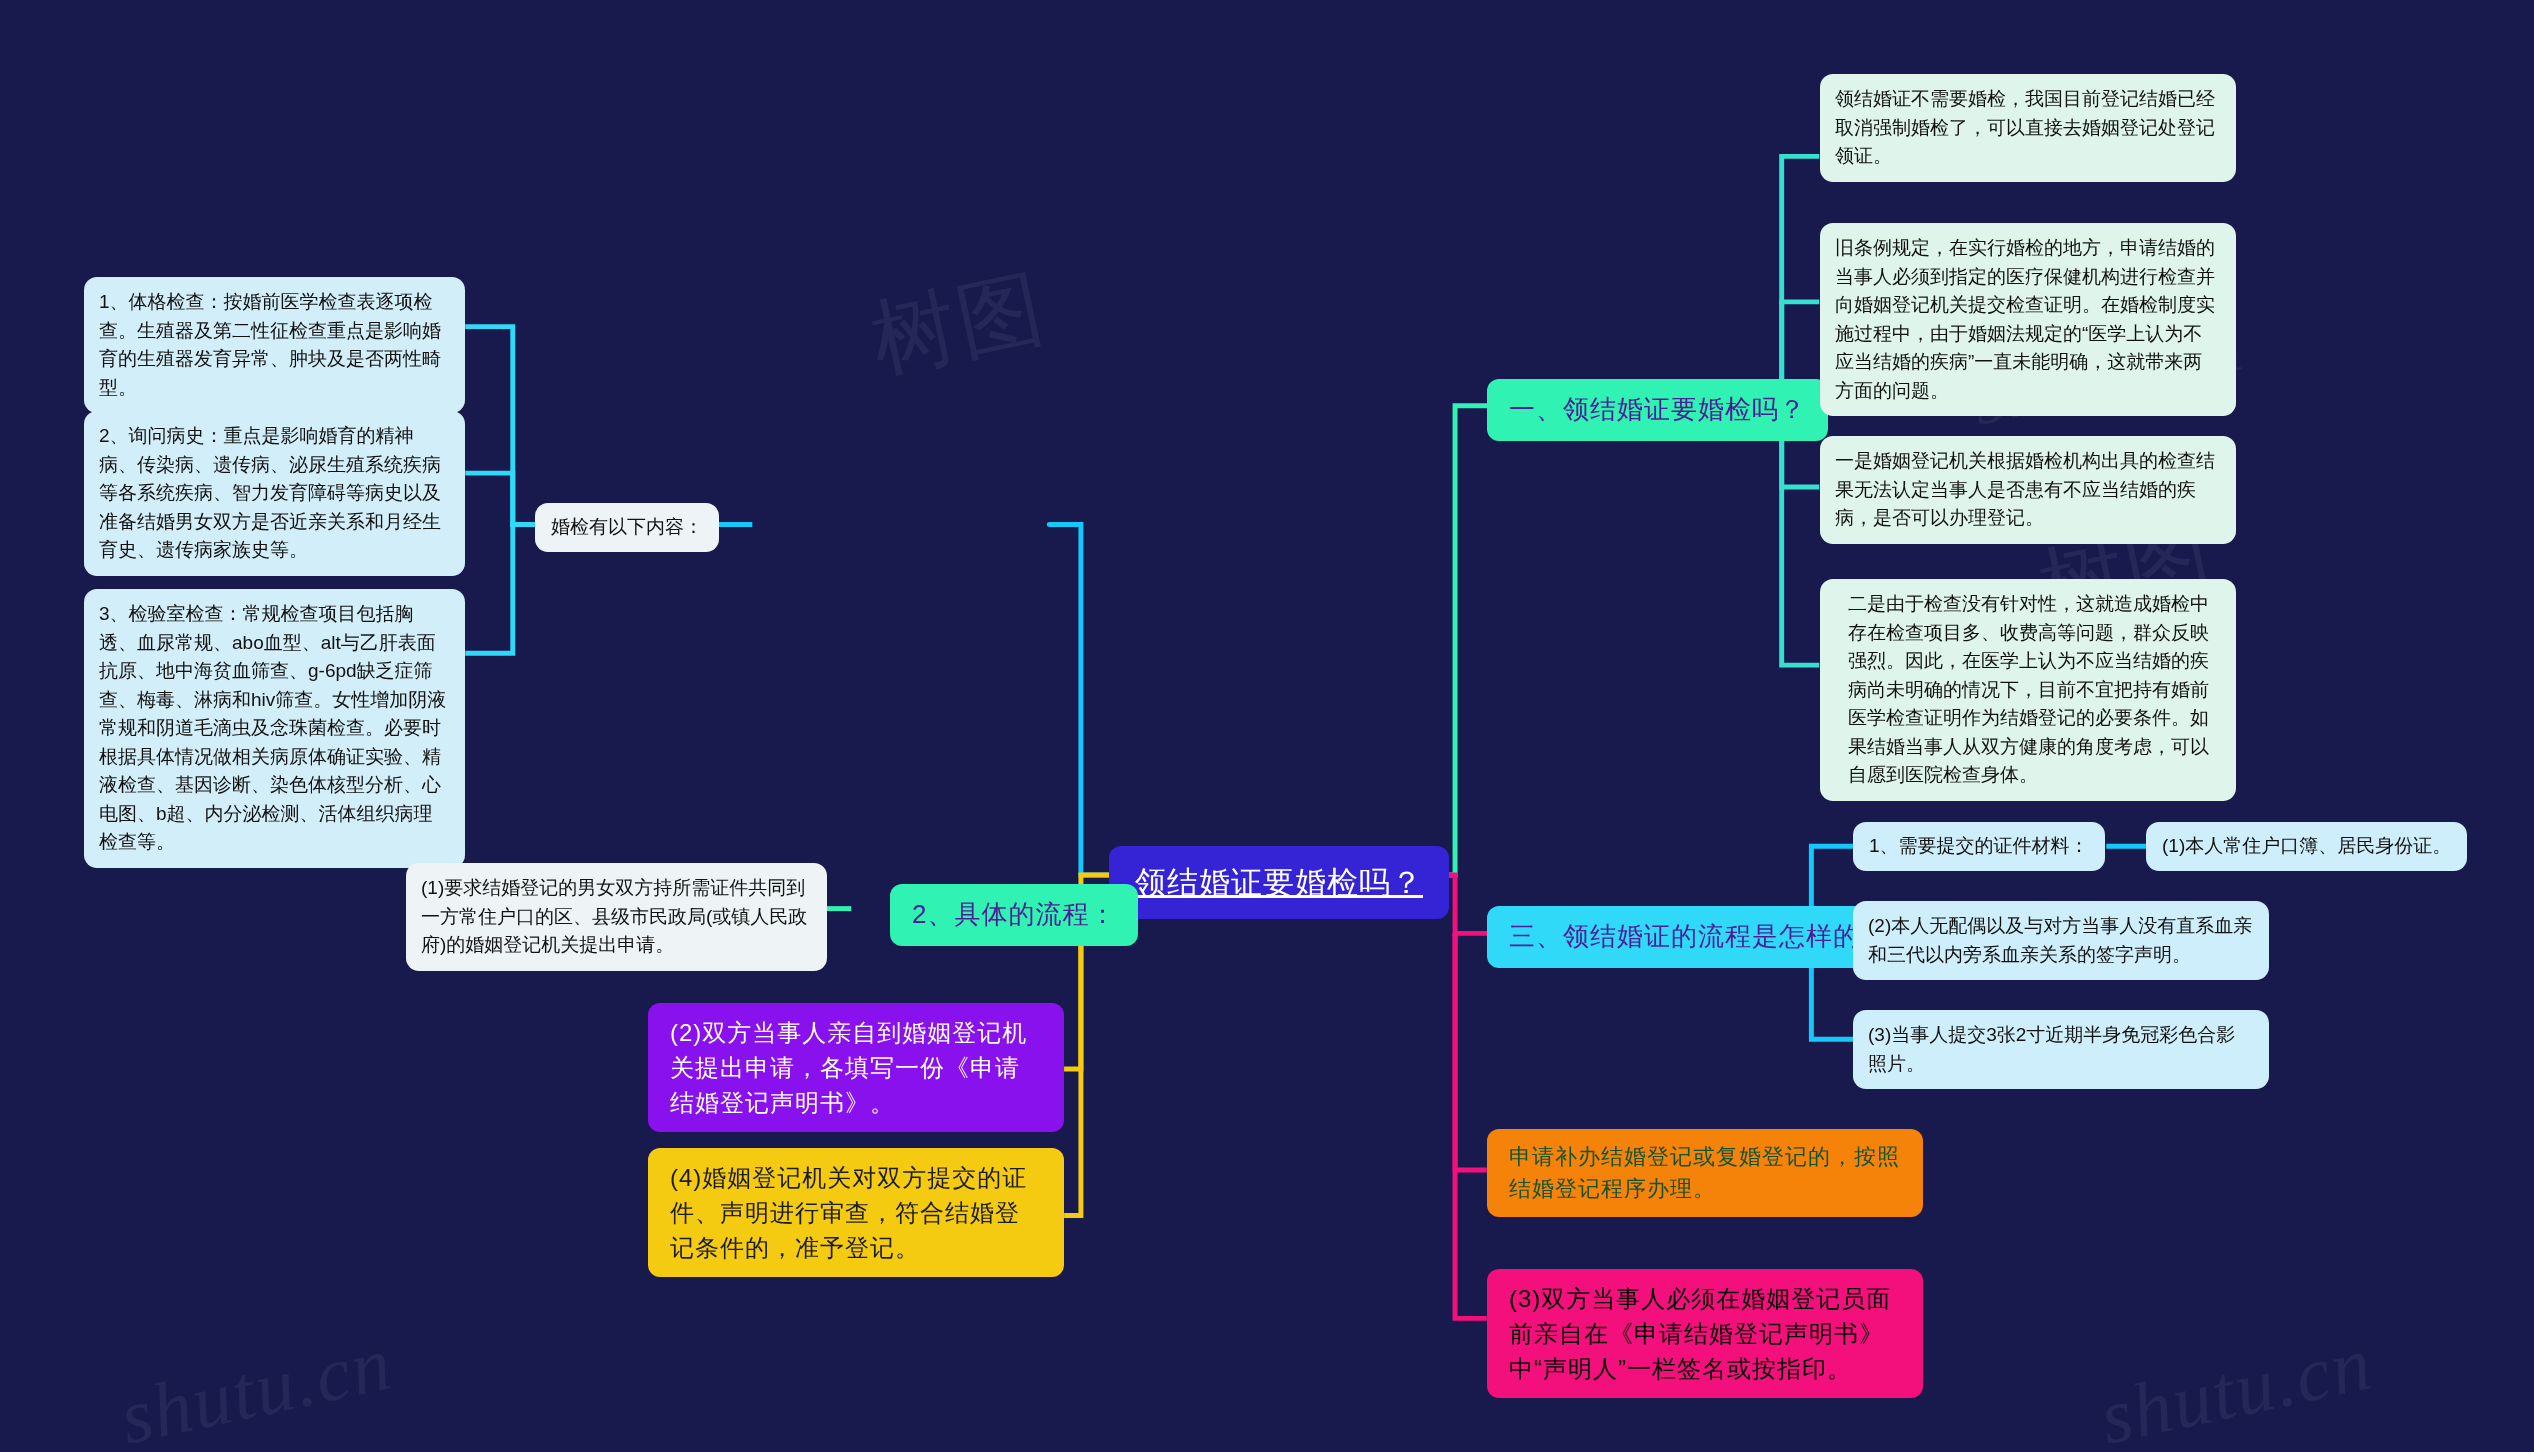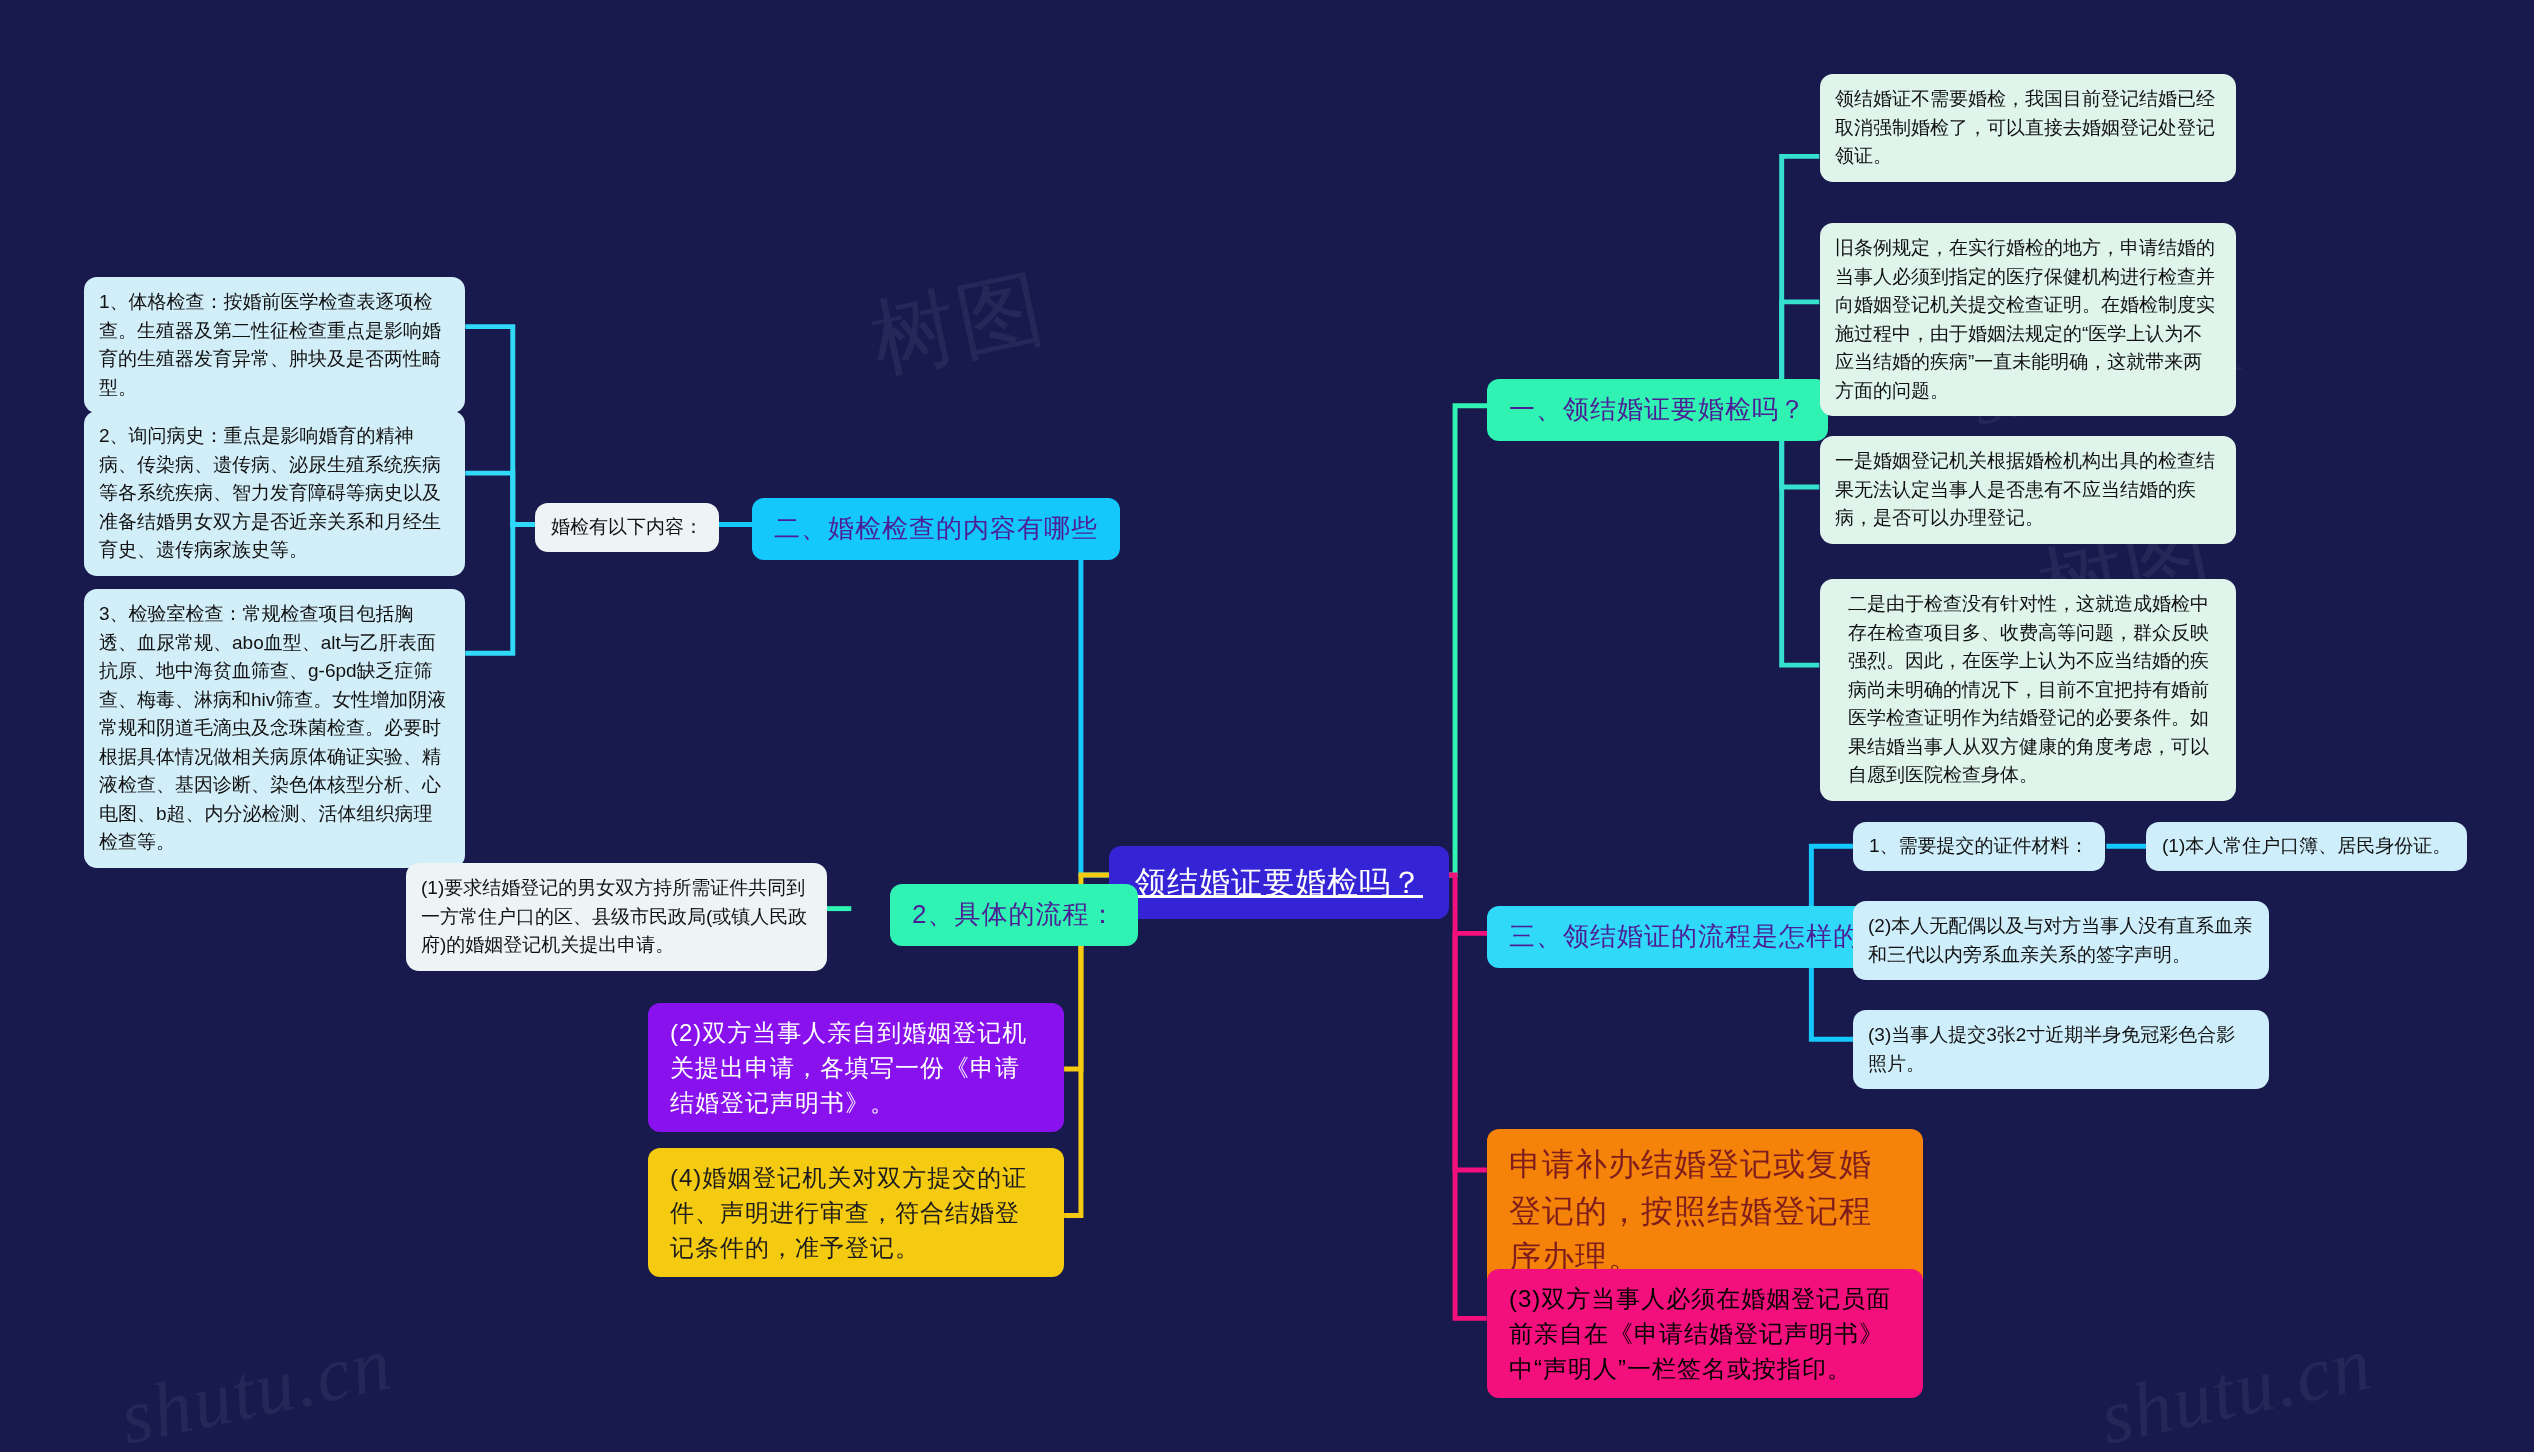--- a/index.html
+++ b/index.html
@@ -49,21 +49,21 @@
     border-radius:12px;
     padding:12px 22px;
     white-space:nowrap;
     color:#4c1d95;
     letter-spacing:1px;
   }
   .lvl1.mint { background:#2ff2b3; }
   .lvl1.cyan { background:#15c8fb; }
   .lvl1.cyan2{ background:#2fd9f7; }
   .lvl1.mint2{ background:#2ff2b3; }
-  .lvl1.orange { background:#f58209; color:#7f1d1d; white-space:pre-wrap; font-size:32px; }
+  .lvl1.orange { background:#f58209; color:#14532d; white-space:pre-wrap; font-size:22px; }
   .lvl1.pink { background:#f4107c; color:#000000; white-space:pre-wrap; font-size:24px; }
   .lvl1.purple { background:#8811ee; color:#ffffff; white-space:pre-wrap; font-size:24px; }
   .lvl1.yellow { background:#f5cb12; color:#1c1c1c; white-space:pre-wrap; font-size:24px; }
 
   
   .leaf {
     background:#d7f0f7; color:#121212;
     font-size:19px; border-radius:13px;
     padding:11px 15px; line-height:1.5;
   }
@@ -133,21 +133,20 @@
 
   <div class="node leaf sky onepill" style="left:1853px; top:822px;">1、需要提交的证件材料：</div>
 
   <div class="node leaf sky onepill" style="left:2146px; top:822px;">(1)本人常住户口簿、居民身份证。</div>
   <div class="node leaf sky" style="left:1853px; top:901px; width:416px;">(2)本人无配偶以及与对方当事人没有直系血亲和三代以内旁系血亲关系的签字声明。</div>
   <div class="node leaf sky" style="left:1853px; top:1010px; width:416px;">(3)当事人提交3张2寸近期半身免冠彩色合影照片。</div>
 
   <div class="node lvl1 orange" style="left:1487px; top:1129px; width:436px;">申请补办结婚登记或复婚登记的，按照结婚登记程序办理。</div>
   <div class="node lvl1 pink" style="left:1487px; top:1269px; width:436px;">(3)双方当事人必须在婚姻登记员面前亲自在《申请结婚登记声明书》中“声明人”一栏签名或按指印。</div>
 
-  <div class="node lvl1 cyan" style="left:752px; top:498px;">二、婚检检查的内容有哪些</div>
 
   <div class="node leaf white onepill" style="left:535px; top:503px;">婚检有以下内容：</div>
 
   <div class="node leaf ice" style="left:84px; top:277px; width:381px;">1、体格检查：按婚前医学检查表逐项检查。生殖器及第二性征检查重点是影响婚育的生殖器发育异常、肿块及是否两性畸型。</div>
   <div class="node leaf ice" style="left:84px; top:411px; width:381px;">2、询问病史：重点是影响婚育的精神病、传染病、遗传病、泌尿生殖系统疾病等各系统疾病、智力发育障碍等病史以及准备结婚男女双方是否近亲关系和月经生育史、遗传病家族史等。</div>
   <div class="node leaf ice" style="left:84px; top:589px; width:381px;">3、检验室检查：常规检查项目包括胸透、血尿常规、abo血型、alt与乙肝表面抗原、地中海贫血筛查、g-6pd缺乏症筛查、梅毒、淋病和hiv筛查。女性增加阴液常规和阴道毛滴虫及念珠菌检查。必要时根据具体情况做相关病原体确证实验、精液检查、基因诊断、染色体核型分析、心电图、b超、内分泌检测、活体组织病理检查等。</div>
 
   <div class="node lvl1 mint2" style="left:890px; top:884px;">2、具体的流程：</div>
 
   <div class="node leaf white" style="left:406px; top:863px; width:421px;">(1)要求结婚登记的男女双方持所需证件共同到一方常住户口的区、县级市民政局(或镇人民政府)的婚姻登记机关提出申请。</div>

